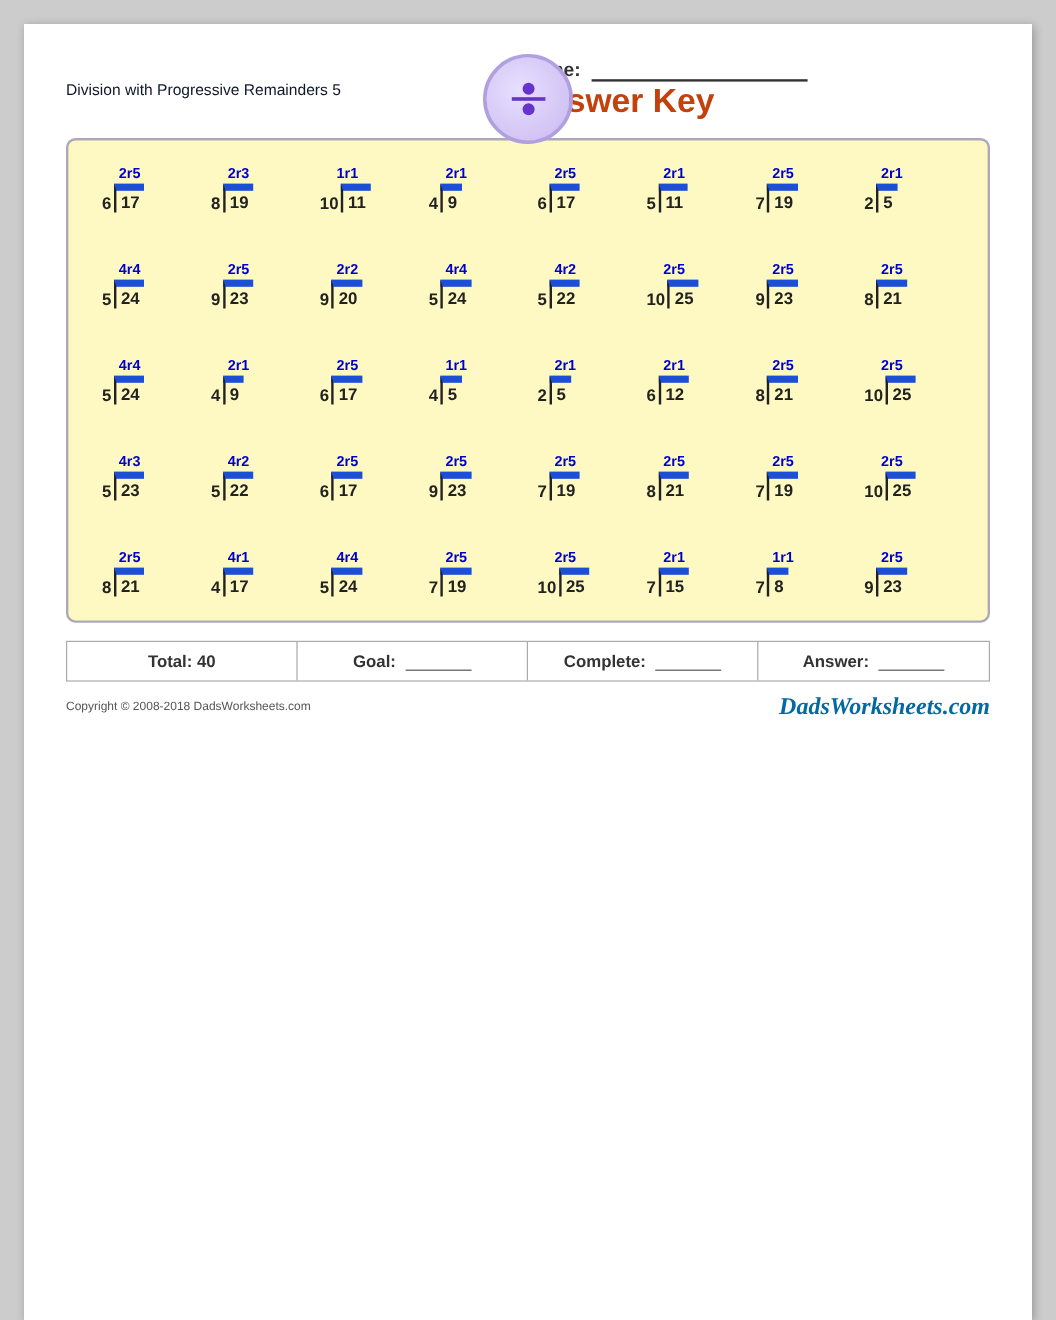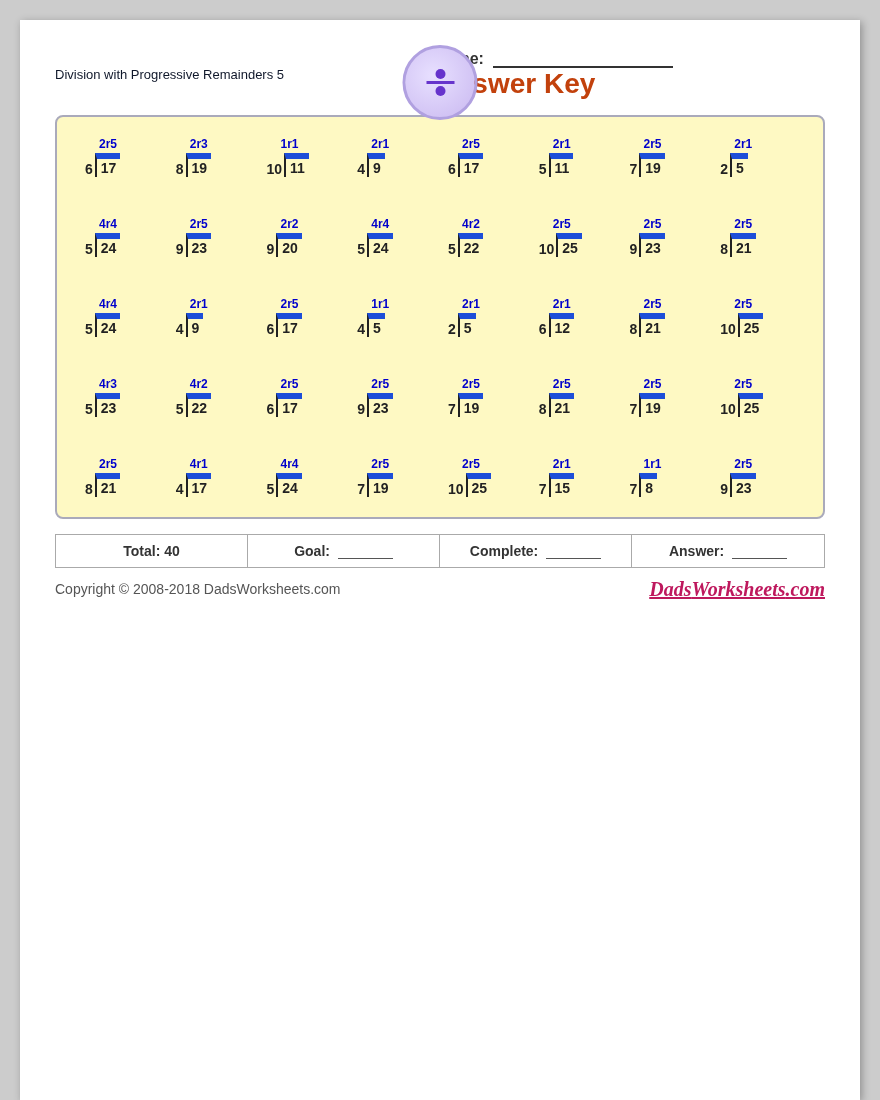--- a/index.html
+++ b/index.html
@@ -136,34 +136,33 @@
       vertical-align: bottom;
     }
 
     .copyright {
       display: flex;
       align-items: center;
       justify-content: space-between;
       margin-top: 5px;
     }
     .copyright-text {
-      font-size: 14px;
+      font-size: 10px;
       color: #555;
       line-height: 1.4;
     }
     .brand {
       font-size: 20px;
       font-weight: bold;
       color: #00c;
       font-style: italic;
       font-family: Georgia, serif;
     }
     .brand span {
-      color: #be185d;
-      text-decoration: underline;
+      color: #0369a1;
     }
 
     
     .logo-circle {
       width: 75px;
       height: 75px;
       border-radius: 50%;
       background: radial-gradient(circle at 40% 40%, #e8e0ff, #c9b8f0);
       border: 3px solid #b0a0e0;
       display: flex;

